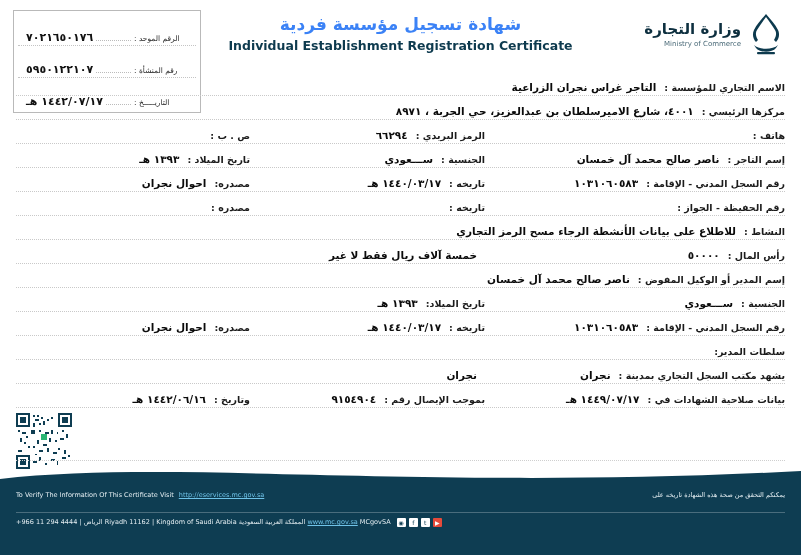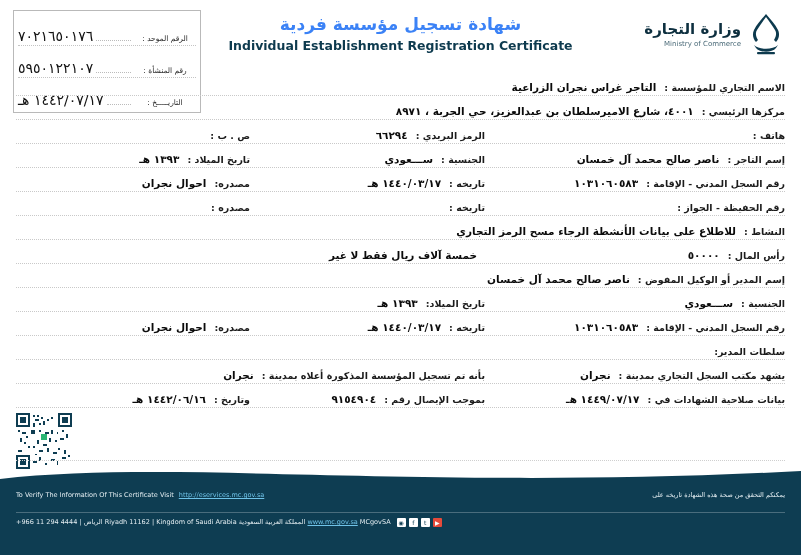--- a/index.html
+++ b/index.html
@@ -85,38 +85,39 @@
     flex-direction: row;
     align-items: baseline;
     font-size: 8.5px;
     color: #1a1a1a;
     padding: 1.5px 0;
     border-bottom: 1px dotted #c4c4c4;
   }
   .meta-row:last-child { border-bottom: none; }
   .meta-label {
     width: 62px;
-    text-align: center;
+    text-align: left;
     font-size: 7.5px;
     color: #2a2a2a;
     flex: none;
     margin-top: 18px;
   }
   .meta-dots {
     flex: 1;
     border-bottom: 1px dotted #bbbbbb;
     margin: 0 3px 2px 3px;
     height: 1px;
   }
   .meta-value {
-    font-size: 14px;
-    font-weight: normal;
+    font-size: 11px;
+    font-weight: bold;
     color: #111;
     white-space: nowrap;
     letter-spacing: 0.6px;
+    margin-left: 8px;
   }
   
   .body-area {
     position: relative;
     margin: 4px 16px 0 16px;
     direction: rtl;
   }
   .line {
     display: flex;
     flex-direction: row;
@@ -431,21 +432,20 @@
       </div>
       <div class="spacer"></div>
     </div>
 
     <div class="line">
       <div class="cell c-right">
         <span class="lbl">يشهد مكتب السجل التجاري بمدينة :</span>
         <span class="val">نجران</span>
       </div>
       <div class="cell c-left">
-        <span class="lbl">بأنه تم تسجيل المؤسسة المذكورة أعلاه بمدينة :</span>
         <span class="val">نجران</span>
       </div>
     </div>
 
     <div class="line">
       <div class="cell c-right">
         <span class="lbl">بيانات صلاحية الشهادات في :</span>
         <span class="val">١٤٤٩/٠٧/١٧ هـ</span>
       </div>
       <div class="cell c-mid">

